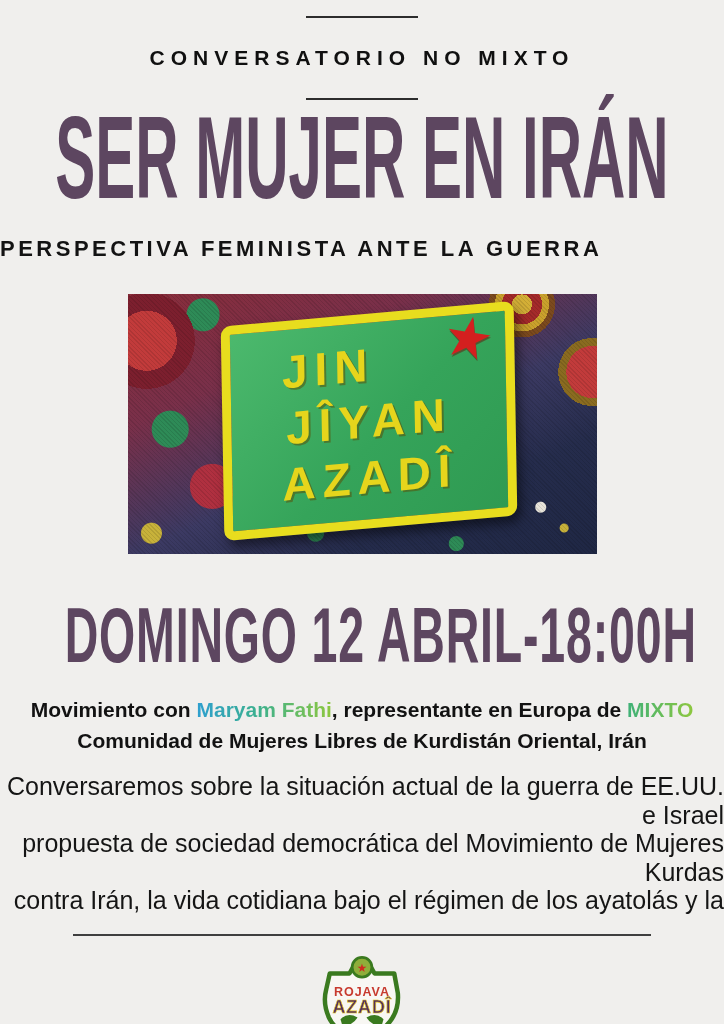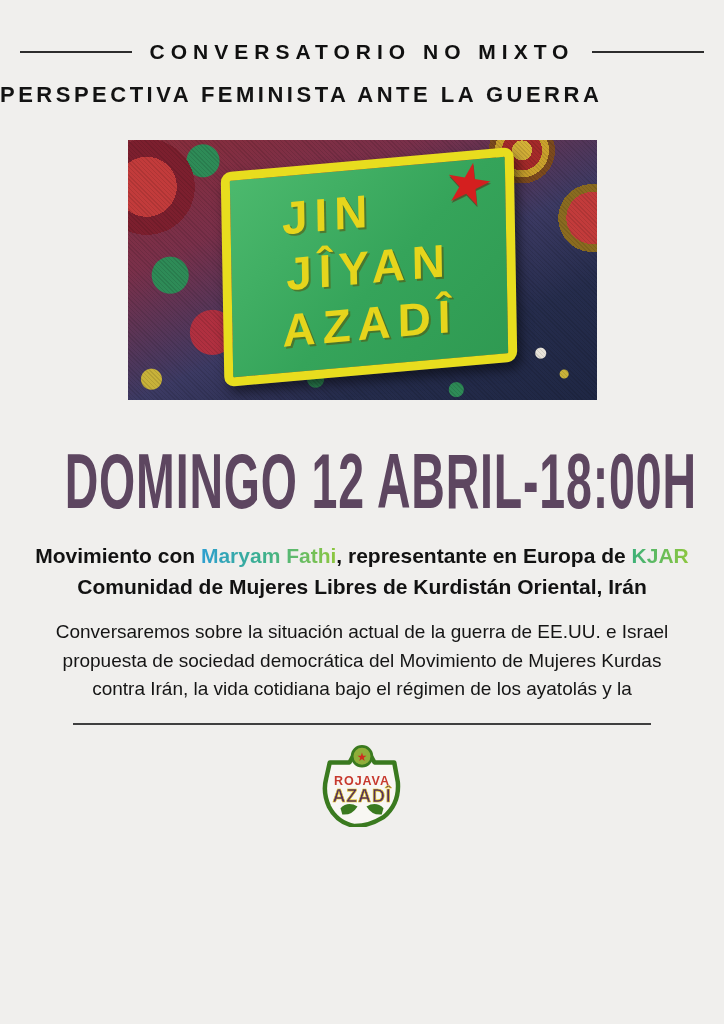--- a/index.html
+++ b/index.html
@@ -5,21 +5,21 @@
   html,body{margin:0;padding:0;}
   body{
     width:724px;height:1024px;
     background:#f0efed;
     font-family:"Liberation Sans", sans-serif;
     overflow:hidden;
   }
   .poster{position:relative;width:724px;height:1024px;overflow:hidden;}
 
   
-  .header-row{padding-top:40px;display:flex;align-items:center;justify-content:center;gap:18px;}
+  .header-row{padding-top:16px;display:flex;align-items:center;justify-content:center;gap:28px;flex-direction:column;}
   .header-line{width:112px;height:0;border-top:2px solid #2d2d2d;}
   .header-text{font-weight:bold;font-size:21px;letter-spacing:6px;color:#101010;white-space:nowrap;}
 
   
   .title-wrap{height:118px;display:flex;align-items:center;justify-content:center;}
   .title-text{
     font-size:80px;font-weight:bold;color:#5d4660;white-space:nowrap;
     transform:scale(0.75,1.45);transform-origin:center;line-height:1;letter-spacing:0;
   }
 
@@ -80,21 +80,21 @@
   .grad-name{
     background:linear-gradient(90deg,#2e9fd0 0%,#3bb08f 45%,#8dc73f 100%);
     -webkit-background-clip:text;background-clip:text;color:transparent;
   }
   .grad-org{
     background:linear-gradient(90deg,#3eb178 0%,#8dc73f 100%);
     -webkit-background-clip:text;background-clip:text;color:transparent;
   }
 
   
-  .desc{margin-top:16px;text-align:center;font-size:19px;color:#151515;line-height:28.5px;font-weight:400;}
+  .desc{margin-top:16px;text-align:right;font-size:25px;color:#151515;line-height:28.5px;font-weight:400;}
 
   .divider{margin:19px auto 0;width:578px;height:0;border-top:2px solid #3f3f3f;}
 
   
   .banner{
     margin:28px auto 0;width:580px;height:38px;
     background:linear-gradient(90deg,#1d94a6 0%,#45ad77 55%,#80cc49 100%);
     display:flex;align-items:center;justify-content:space-evenly;
     color:#ffffff;font-weight:bold;font-size:16px;letter-spacing:.8px;white-space:nowrap;
   }
@@ -107,38 +107,41 @@
 <body>
 
 <div class="poster">
 
   <div class="header-row">
     <span class="header-line"></span>
     <span class="header-text">CONVERSATORIO NO MIXTO</span>
     <span class="header-line"></span>
   </div>
 
+  <div class="title-wrap">
+    <div class="title-text">SER MUJER EN IRÁN</div>
+  </div>
 
   <div class="subtitle">PERSPECTIVA FEMINISTA ANTE LA GUERRA</div>
 
   <div class="photo">
     <div class="patch">
       <span class="patch-star">★</span>
       <div class="patch-line first">JIN</div>
       <div class="patch-line">JÎYAN</div>
       <div class="patch-line">AZADÎ</div>
     </div>
   </div>
 
   <div class="date-wrap">
     <div class="date-text">DOMINGO 12 ABRIL-18:00H</div>
   </div>
 
   <div class="intro">
-    <div><span>Movimiento con </span><span class="grad-name">Maryam Fathi</span><span>, representante en Europa de </span><span class="grad-org">KJAR</span></div>
+    <div><span>Movimiento con </span><span class="grad-name">Maryam Fathi</span><span>, representante en Europa de </span><span class="grad-org">MIXTO</span></div>
     <div>Comunidad de Mujeres Libres de Kurdistán Oriental, Irán</div>
   </div>
 
   <div class="desc">
     <div>Conversaremos sobre la situación actual de la guerra de EE.UU. e Israel</div>
     <div>propuesta de sociedad democrática del Movimiento de Mujeres Kurdas</div>
     <div>contra Irán, la vida cotidiana bajo el régimen de los ayatolás y la</div>
   </div>
 
   <div class="divider"></div>

